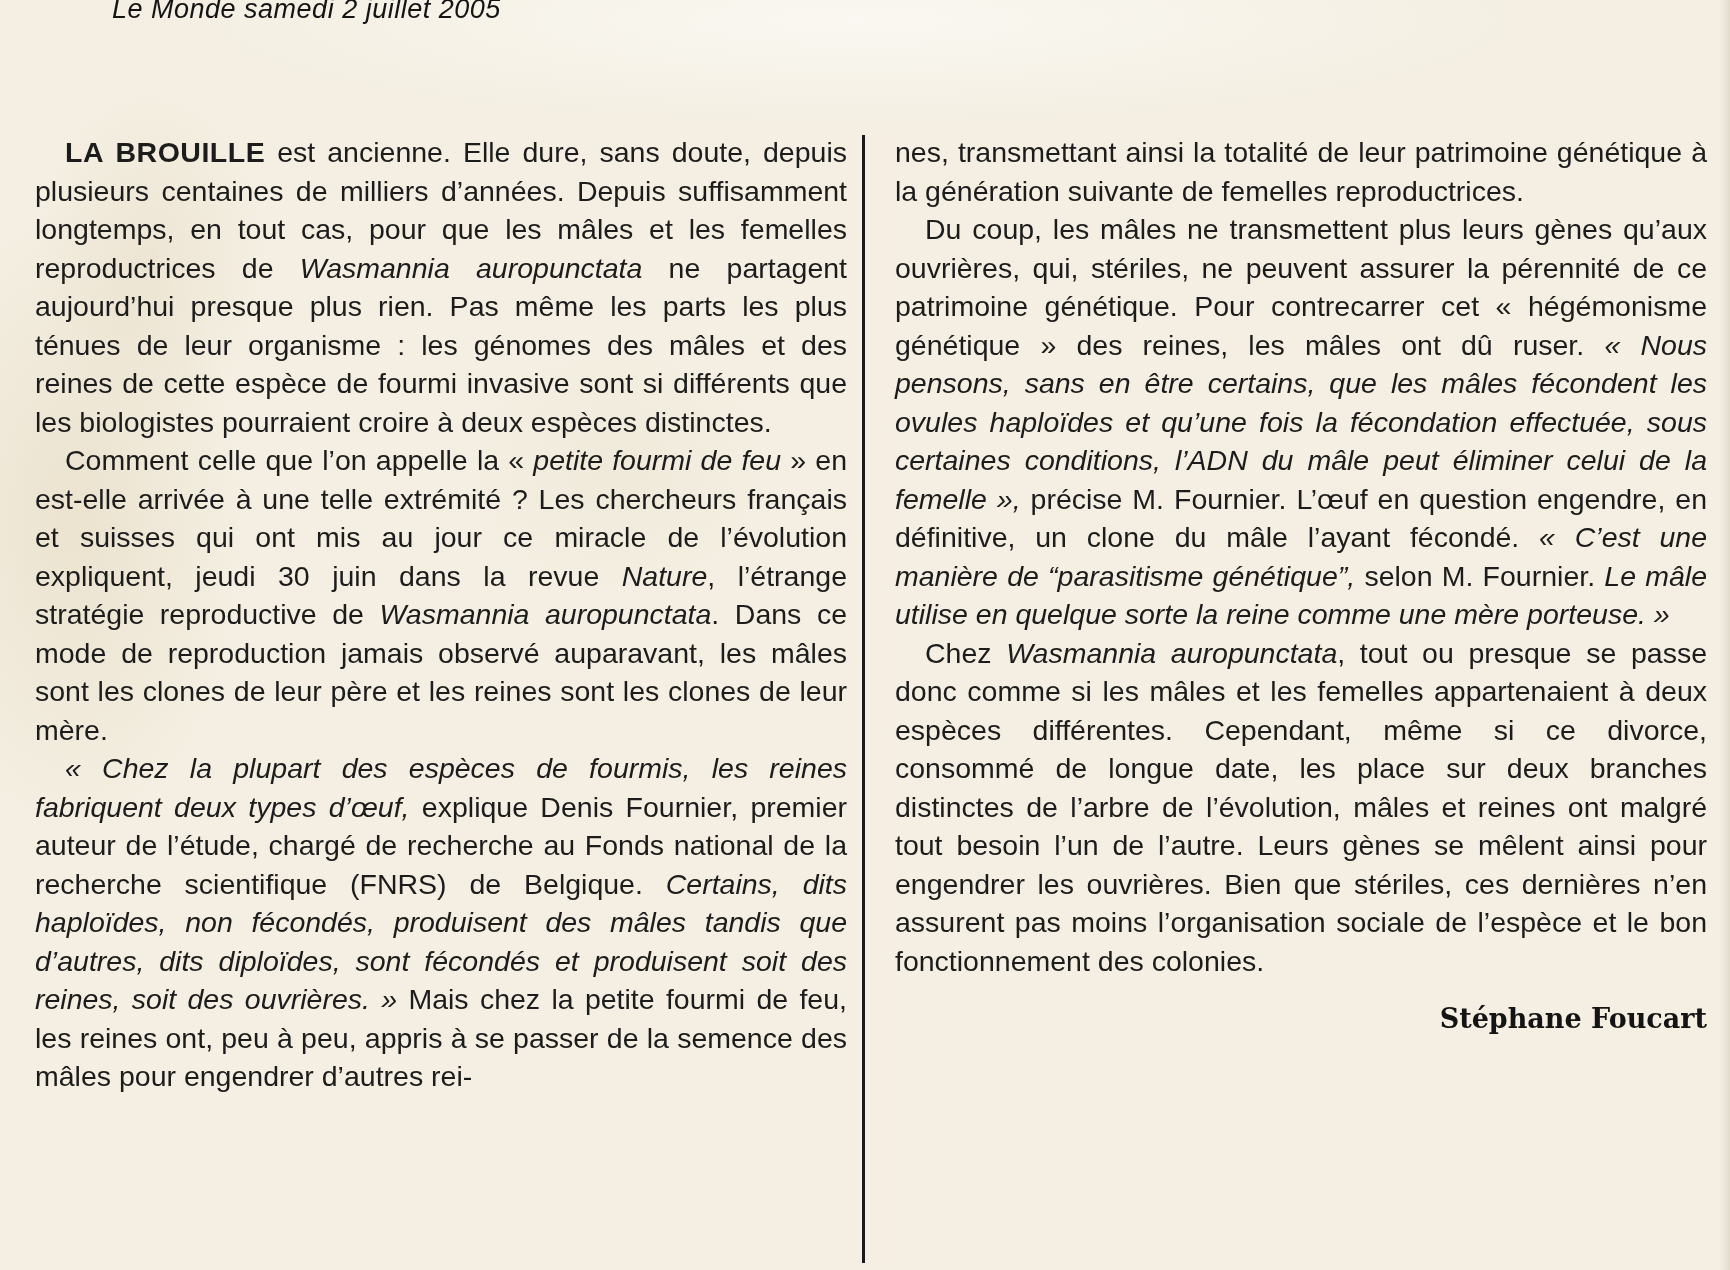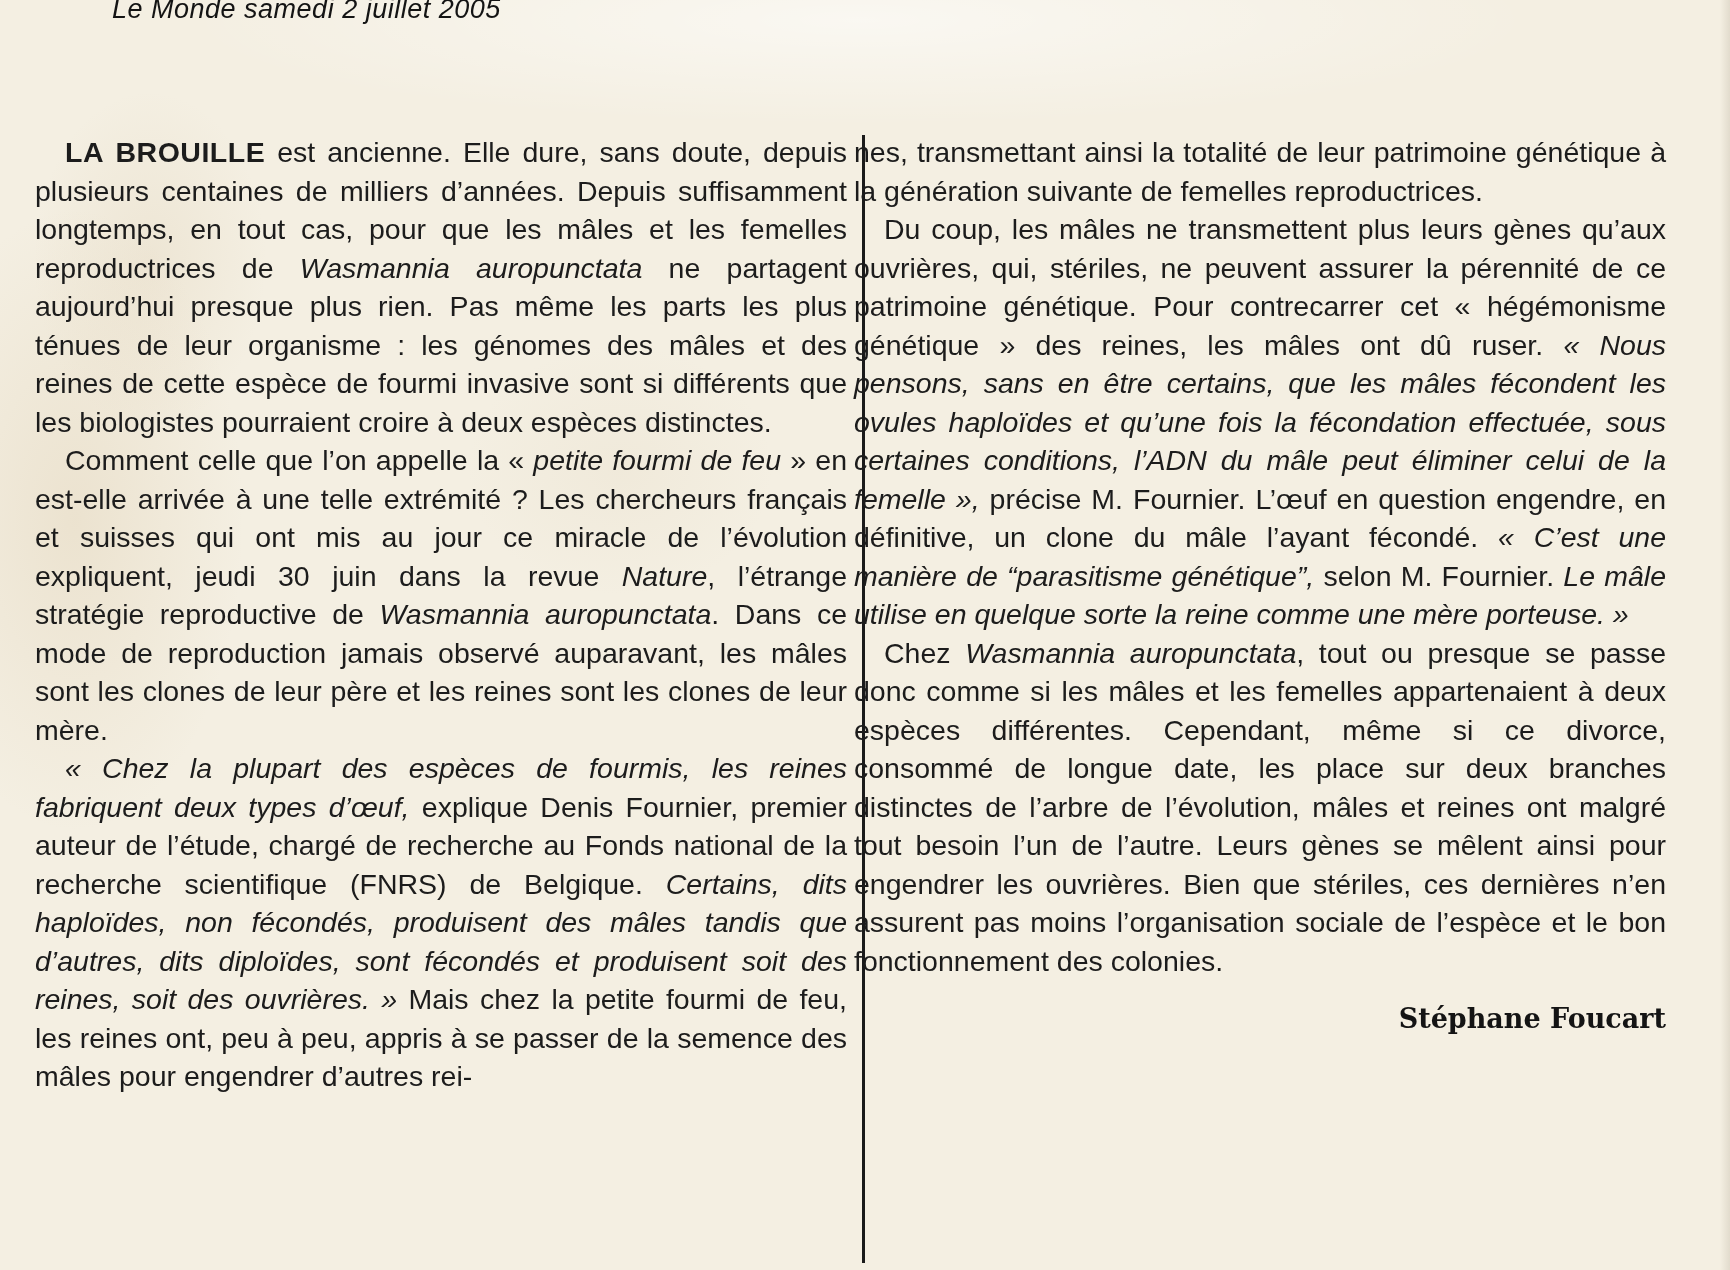--- a/index.html
+++ b/index.html
@@ -55,21 +55,21 @@
 
   .col {
     position: absolute;
     top: 0;
     font-size: 28.5px;
     line-height: 38.5px;
     text-align: justify;
     color: #1c1c1c;
   }
   .col-left  { left: 35px;  width: 812px; }
-  .col-right { left: 854px; width: 812px; }
+  .col-right { left: 895px; width: 812px; }
 
   .divider {
     position: absolute;
     left: 862px;
     top: 2px;
     width: 3px;
     height: 1128px;
     background: #1a1a1a;
   }
 

